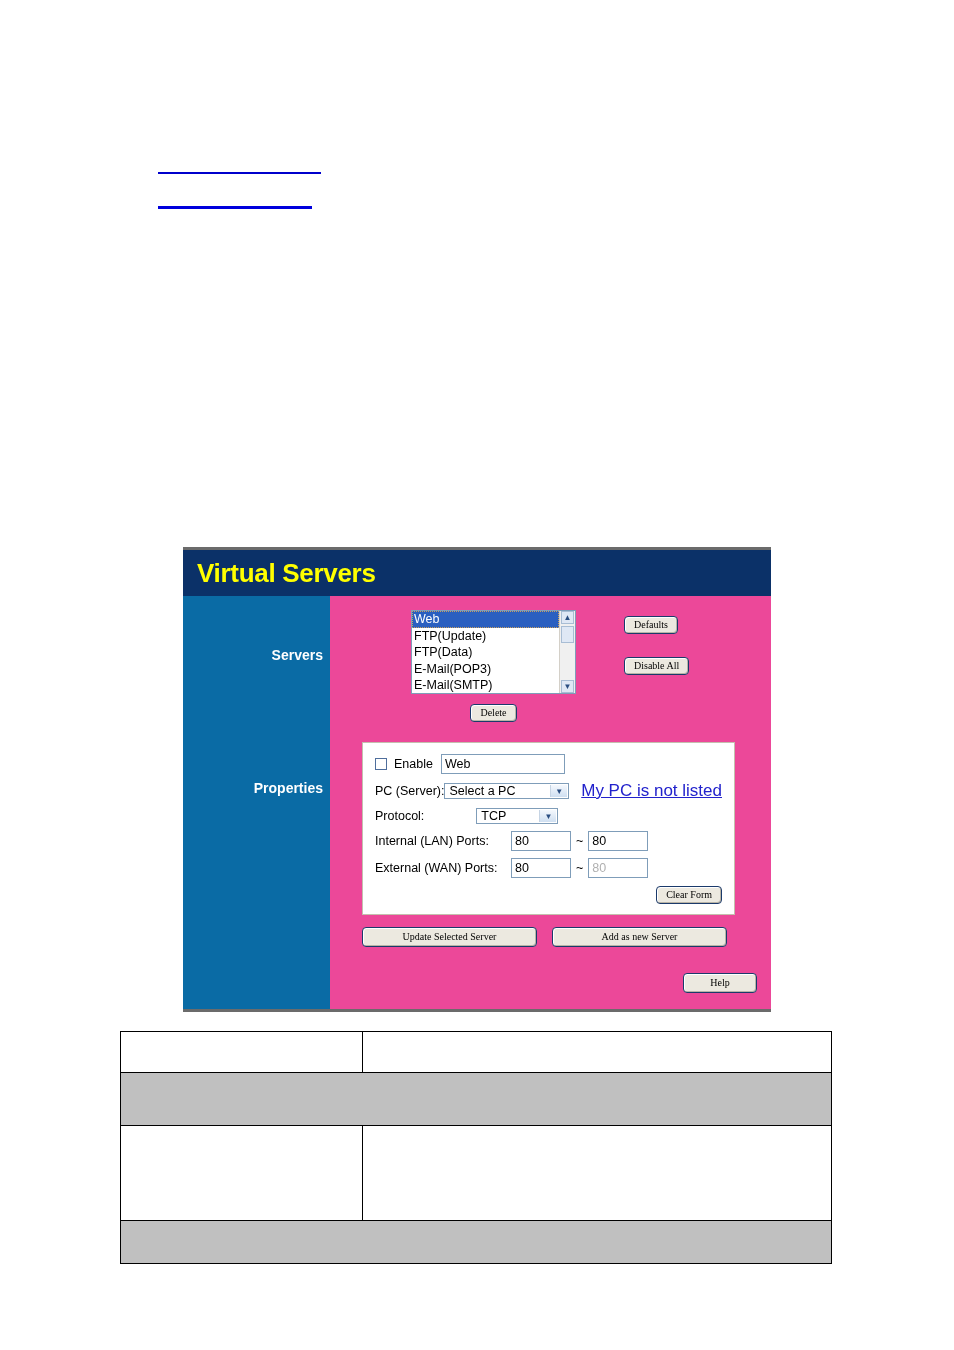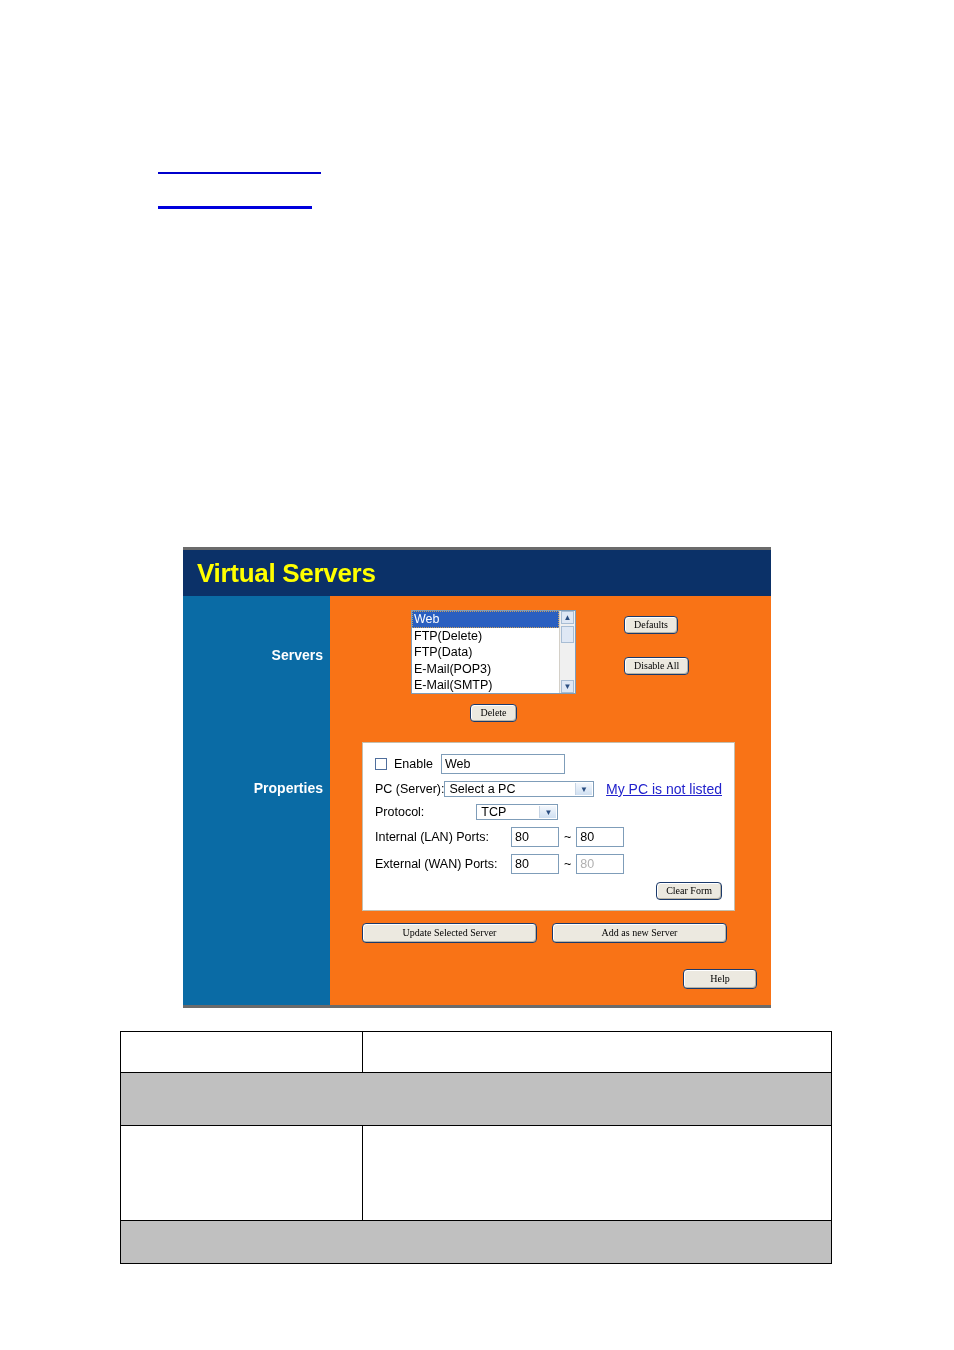--- a/index.html
+++ b/index.html
@@ -87,21 +87,21 @@
     font-weight: bold;
     color: #ffffff;
     text-align: right;
     white-space: nowrap;
   }
   .side-label.servers { top: 51px; }
   .side-label.properties { top: 184px; }
 
   .panel-main {
     flex: 1;
-    background: #f97316;
+    background: #ec4899;
     position: relative;
     padding: 0;
   }
 
   
   .servers-row {
     display: flex;
     align-items: flex-start;
     padding: 14px 0 0 0;
   }
@@ -227,21 +227,21 @@
     background: #ffffff;
     font-family: "Liberation Sans", sans-serif;
     font-size: 12.5px;
     color: #000000;
     padding: 2px 3px;
     box-sizing: border-box;
     height: 20px;
     outline: none;
   }
   .txt.name { width: 124px; margin-left: 8px; }
-  .txt.port { width: 48px; text-align: left; }
+  .txt.port { width: 60px; text-align: left; }
   .txt.port.disabled { color: #b0b0b0; background: #ffffff; }
   .tilde { margin: 0 5px; color: #000; }
 
   .sel {
     border: 1px solid #7f9db9;
     background: #ffffff;
     height: 16px;
     box-sizing: border-box;
     display: flex;
     align-items: center;
@@ -261,21 +261,21 @@
     border-left: 1px solid #c6d4e4;
     display: flex;
     align-items: center;
     justify-content: center;
     font-size: 8px;
     color: #2a4d80;
   }
   .pc-link {
     margin-left: 12px;
     color: #2222cc;
-    font-size: 14px;
+    font-size: 17px;
     white-space: nowrap;
     cursor: pointer;
     text-align: right;
   }
   .clear-row {
     display: flex;
     justify-content: flex-end;
     margin-top: 8px;
   }
 
@@ -341,21 +341,21 @@
       <div class="side-label servers">Servers</div>
       <div class="side-label properties">Properties</div>
     </div>
 
     <div class="panel-main">
 
       <div class="servers-row">
         <div class="listbox">
           <div class="listbox-items">
             <div class="list-item selected">Web</div>
-            <div class="list-item">FTP(Delete)</div>
+            <div class="list-item">FTP(Update)</div>
             <div class="list-item">FTP(Data)</div>
             <div class="list-item">E-Mail(POP3)</div>
             <div class="list-item">E-Mail(SMTP)</div>
           </div>
           <div class="listbox-scroll">
             <div class="sb-arrow">▲</div>
             <div class="sb-thumb"></div>
             <div class="sb-arrow">▼</div>
           </div>
         </div>

